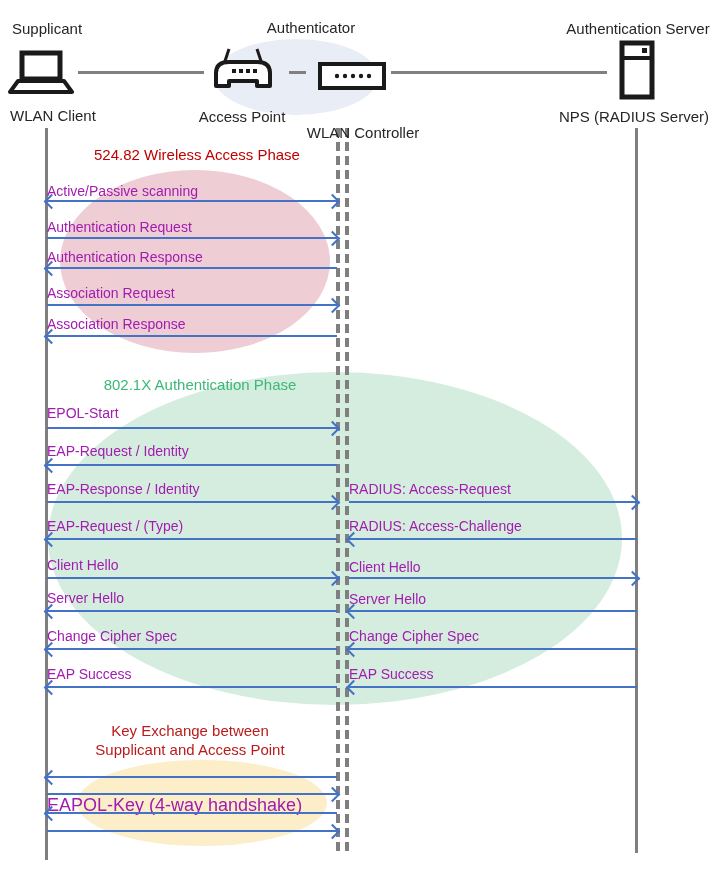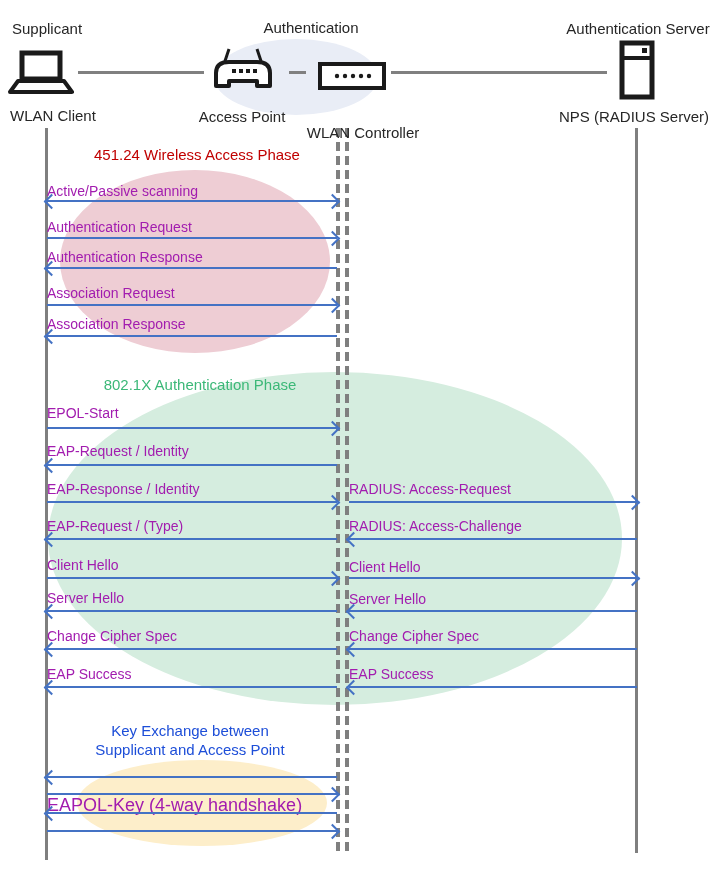--- a/index.html
+++ b/index.html
@@ -23,21 +23,21 @@
   .icon { position:absolute; z-index:2; }
 
   .actor-role, .device-label {
     position:absolute; font-size:15px; color:#262626; white-space:nowrap; z-index:2;
   }
   .centered { text-align:center; }
 
   .phase-title { position:absolute; font-size:15px; text-align:center; z-index:2; white-space:nowrap; }
   .pt-red    { color:#C00000; }
   .pt-green  { color:#3CB878; }
-  .pt-orange { color:#1d4ed8; line-height:19px; white-space:normal; }
+  .pt-orange { color:#b91c1c; line-height:19px; white-space:normal; }
 
   .msg {
     position:absolute; font-size:14px; color:#a21caf; text-align:left;
     white-space:nowrap; z-index:2;
   }
   .msg.big { font-size:18px; }
   .span-left  { left:47px;  width:290px; }
   .span-right { left:349px; width:288px; }
 
   .arrow { position:absolute; height:0; border-top:2px solid #4472C4; z-index:2; }
@@ -56,21 +56,21 @@
 <body>
 
 <div class="canvas">
 
   <div class="ellipse el-blue"></div>
   <div class="ellipse el-pink"></div>
   <div class="ellipse el-green"></div>
   <div class="ellipse el-yellow"></div>
 
   <div class="actor-role" style="left:12px; top:20px;">Supplicant</div>
-  <div class="actor-role centered" style="left:231px; top:19px; width:160px;">Authentication</div>
+  <div class="actor-role centered" style="left:231px; top:19px; width:160px;">Authenticator</div>
   <div class="actor-role centered" style="left:555px; top:20px; width:152px;margin-left:7px;">Authentication Server</div>
 
   <div class="icon" style="left:8px; top:50px;">
     <svg width="66" height="46" viewBox="0 0 66 46">
       <rect x="14" y="3" width="38" height="26" fill="#ffffff" stroke="#1a1a1a" stroke-width="5"></rect>
       <path d="M10 31 L56 31 L64 42 L2 42 Z" fill="#ffffff" stroke="#1a1a1a" stroke-width="4" stroke-linejoin="round"></path>
     </svg>
   </div>
   <div class="icon" style="left:212px; top:46px;">
     <svg width="62" height="46" viewBox="0 0 62 46">
@@ -108,21 +108,21 @@
   <div class="device-label" style="left:10px; top:107px;">WLAN Client</div>
   <div class="device-label centered" style="left:182px; top:108px; width:120px;">Access Point</div>
   <div class="device-label centered" style="left:302px; top:124px; width:122px;">WLAN Controller</div>
   <div class="device-label centered" style="left:554px; top:108px; width:160px;">NPS (RADIUS Server)</div>
 
   <div class="lifeline" style="left:45px; top:128px; height:732px;"></div>
   <div class="lifeline dashed" style="left:336px; top:128px; height:727px;"></div>
   <div class="lifeline dashed" style="left:345px; top:128px; height:727px;"></div>
   <div class="lifeline" style="left:635px; top:128px; height:725px;"></div>
 
-  <div class="phase-title pt-red" style="left:47px; top:146px; width:300px;">451.24 Wireless Access Phase</div>
+  <div class="phase-title pt-red" style="left:47px; top:146px; width:300px;">524.82 Wireless Access Phase</div>
 
   <div class="msg span-left" style="top:183px;">Active/Passive scanning</div>
   <div class="arrow dir-both span-left" style="top:200px;"></div>
 
   <div class="msg span-left" style="top:219px;">Authentication Request</div>
   <div class="arrow dir-right span-left" style="top:237px;"></div>
 
   <div class="msg span-left" style="top:249px;">Authentication Response</div>
   <div class="arrow dir-left span-left" style="top:267px;"></div>
 

